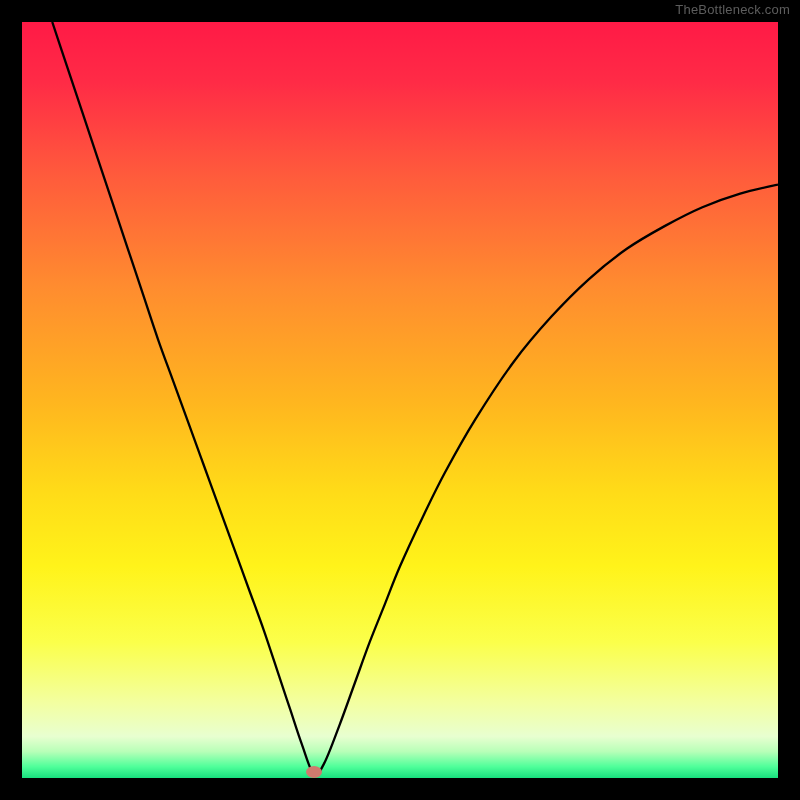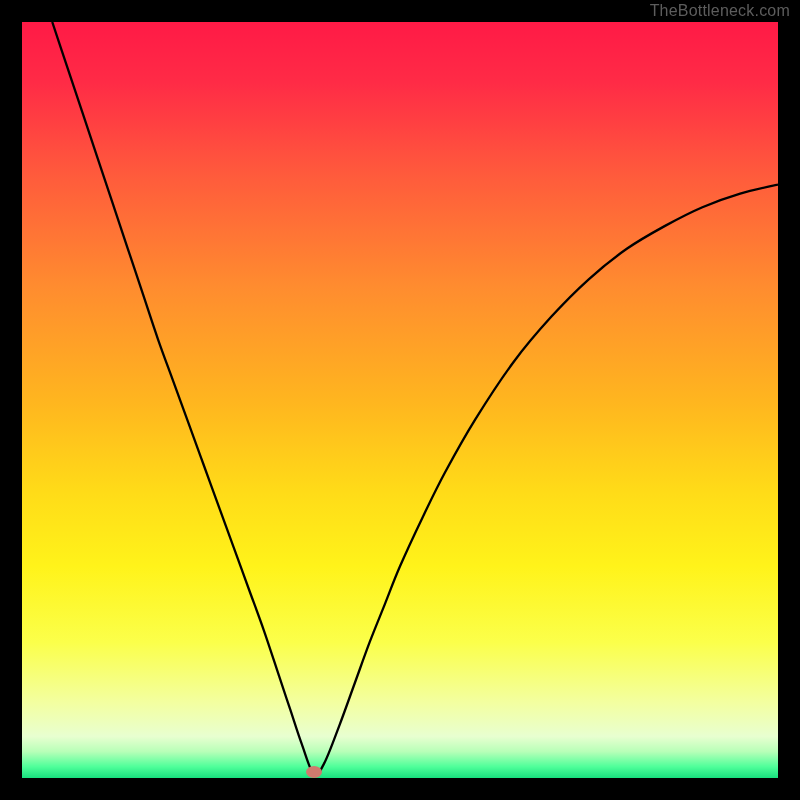--- a/index.html
+++ b/index.html
@@ -26,21 +26,21 @@
   }
   .gradient {
     position: absolute;
     inset: 0;
   }
   .watermark {
     position: absolute;
     top: 2px;
     right: 10px;
     color: #5d5d5d;
-    font-size: 16px;
+    font-size: 13px;
     font-weight: 500;
     letter-spacing: 0.2px;
   }
   svg.curve {
     position: absolute;
     inset: 0;
     width: 100%;
     height: 100%;
   }
   .marker {

